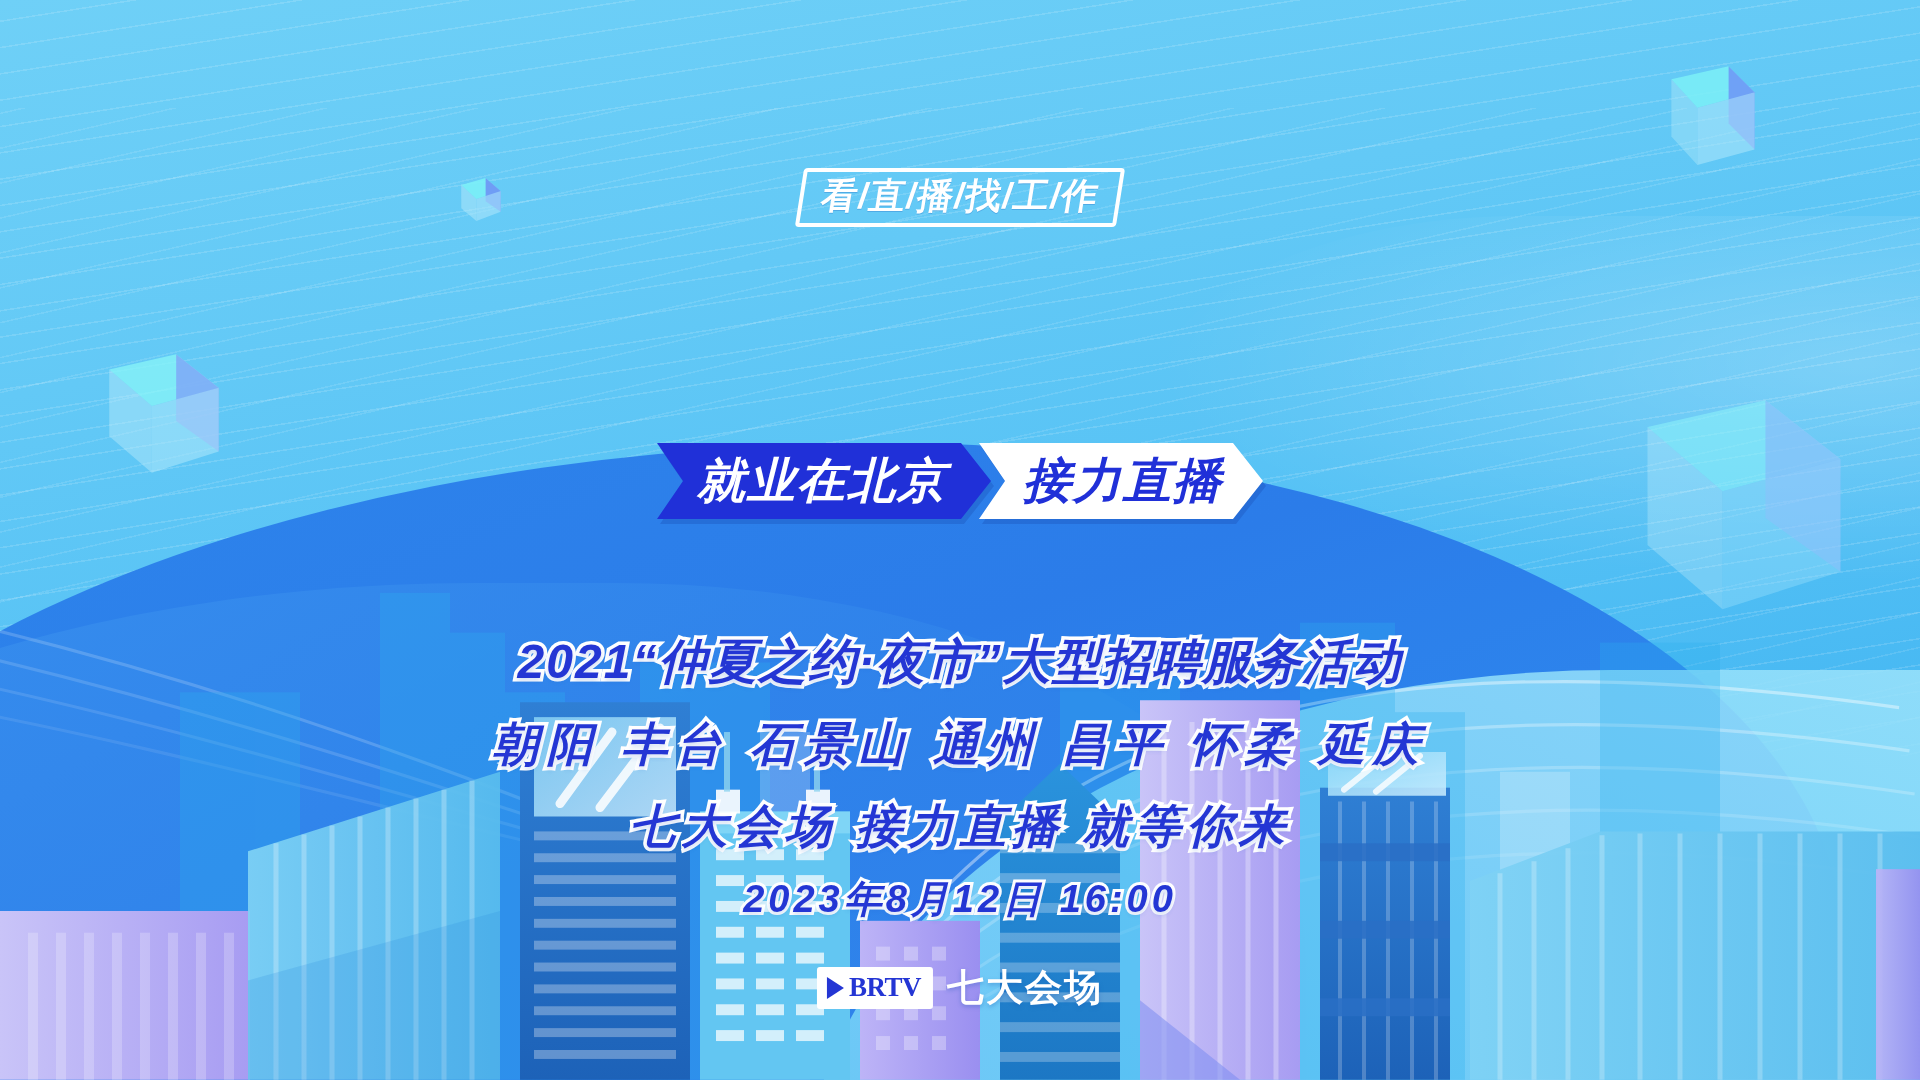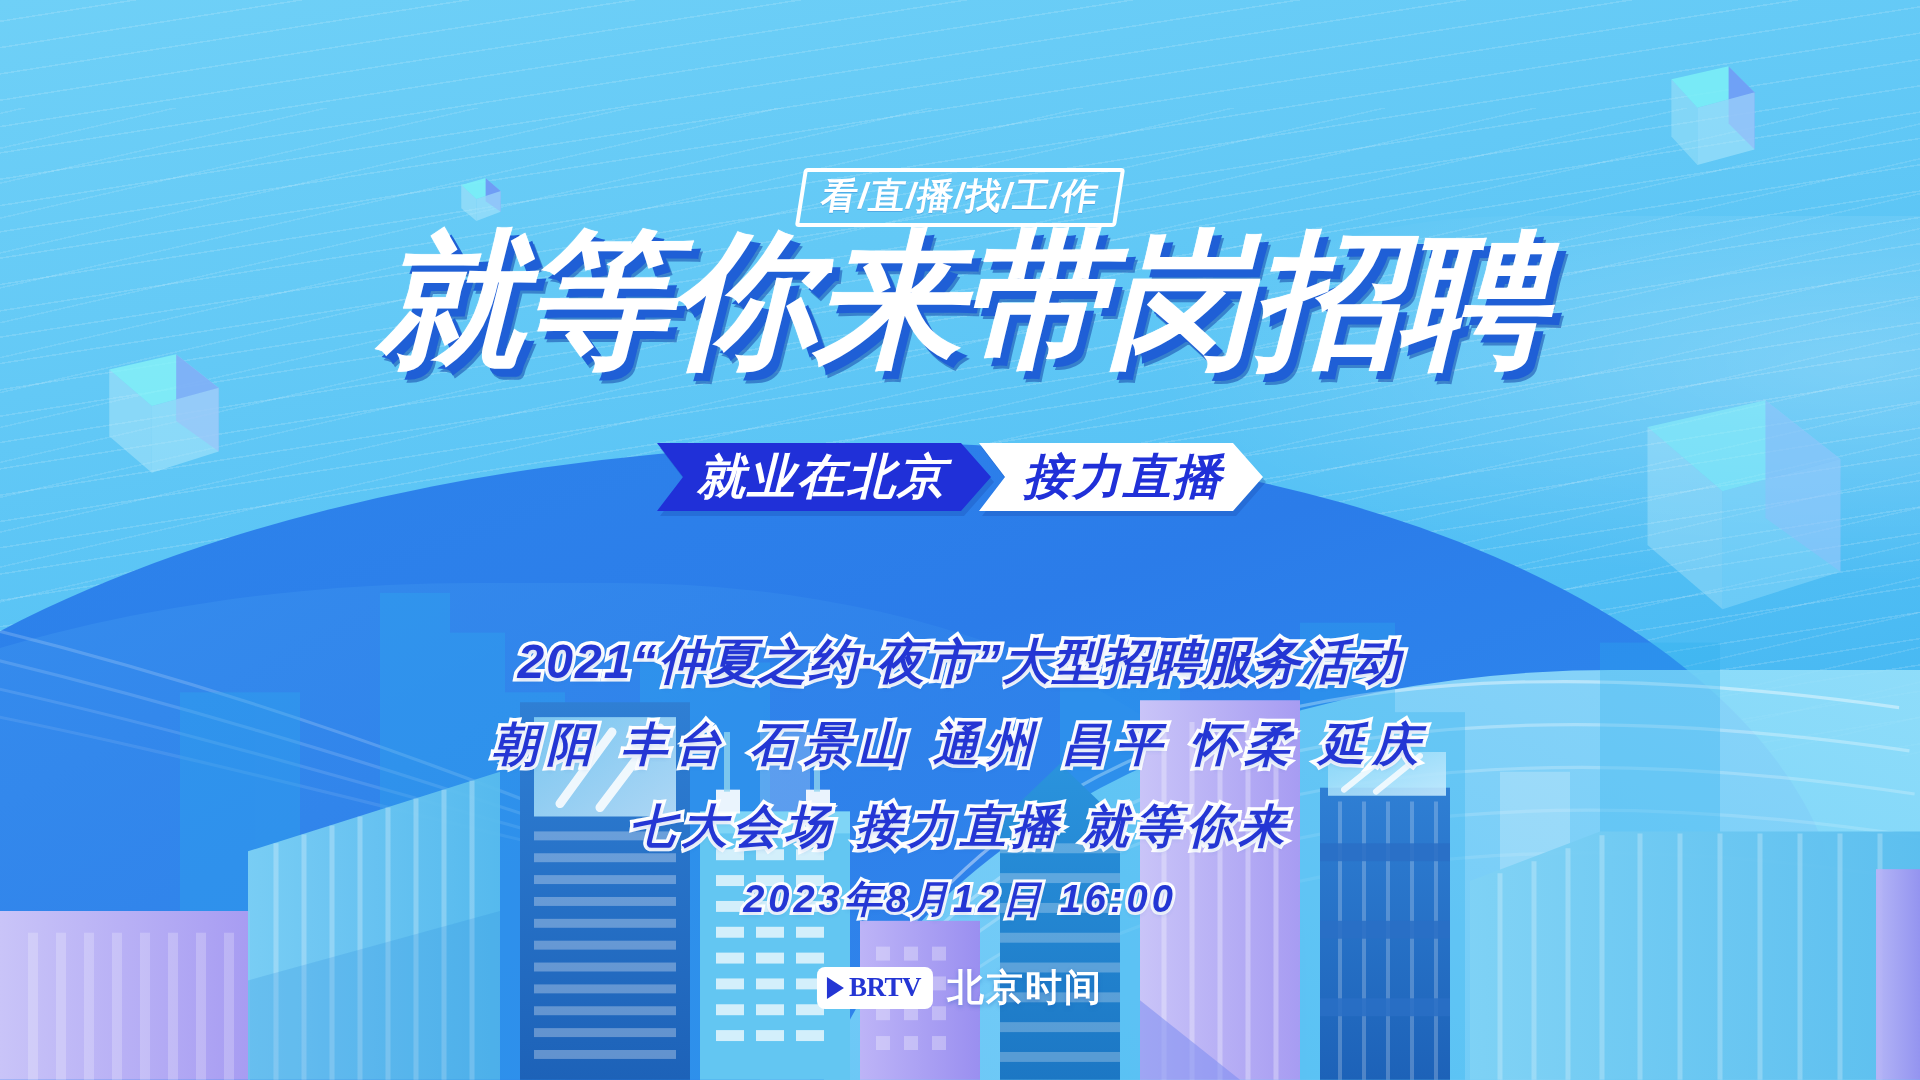--- a/index.html
+++ b/index.html
@@ -67,21 +67,21 @@
     white-space:nowrap;color:#ffffff;font-weight:bold;font-style:italic;
     font-size:148px;line-height:1;letter-spacing:-2px;
     text-shadow:
       7px 8px 0 #1f5fd6,
       9px 11px 0 rgba(22,72,170,.55),
       0 0 1px rgba(255,255,255,.9);
   }
 
   
   .banner{position:absolute;left:50%;top:443px;transform:translateX(-50%);
-    display:flex;align-items:stretch;height:68px;filter:drop-shadow(3px 5px 0 rgba(24,74,175,.30));}
+    display:flex;align-items:stretch;height:76px;filter:drop-shadow(3px 5px 0 rgba(24,74,175,.30));}
   .banner-a,.banner-b{
     display:flex;align-items:center;justify-content:center;
     font-weight:bold;font-style:italic;font-size:48px;letter-spacing:2px;white-space:nowrap;
   }
   .banner-a{
     background:#2030d8;color:#fff;padding:0 44px 0 40px;
     clip-path:polygon(0 0, calc(100% - 30px) 0, 100% 50%, calc(100% - 30px) 100%, 0 100%, 26px 50%);
     margin-right:-12px;
   }
   .banner-b{
@@ -100,21 +100,21 @@
   .l1{top:630px;font-size:48px;}
   .l2{top:714px;font-size:46px;letter-spacing:8px;}
   .l3{top:796px;font-size:46px;letter-spacing:6px;}
   .l4{top:874px;font-size:38px;letter-spacing:4px;-webkit-text-stroke:6px #ffffff;}
 
   
   .logo{position:absolute;left:50%;top:963px;transform:translateX(-50%);
     display:flex;align-items:center;gap:14px;}
   .logo-mark{
     display:flex;align-items:center;gap:5px;
-    background:#ffffff;border-radius:8px;padding:5px 12px 6px 10px;
+    background:#ffffff;border-radius:3px;padding:5px 12px 6px 10px;
   }
   .play-tri{width:0;height:0;border-left:17px solid #2436d4;
     border-top:11px solid transparent;border-bottom:11px solid transparent;}
   .logo-mark b{color:#2436d4;font-size:27px;font-weight:bold;letter-spacing:-.5px;font-family:"Liberation Serif",serif;}
   .logo-text{color:#ffffff;font-size:37px;font-weight:bold;letter-spacing:2px;
     text-shadow:0 2px 4px rgba(25,85,180,.35);}
 </style>
 </head>
 <body>
 
@@ -387,34 +387,33 @@
       <rect x="1876" y="288" width="44" height="212" fill="url(#gP2)" opacity=".9"></rect>
     </svg>
   </div>
 
   <div class="content">
 
     <div class="tag-badge">
       <span>看/直/播/找/工/作</span>
     </div>
 
-    <div class="headline">就等你来带岗招聘</div>
 
     <div class="banner">
       <div class="banner-a">就业在北京</div>
       <div class="banner-b">接力直播</div>
     </div>
 
     <div class="blue-line l1">2021“仲夏之约·夜市”大型招聘服务活动</div>
     <div class="blue-line l2">朝阳 丰台 石景山 通州 昌平 怀柔 延庆</div>
     <div class="blue-line l3">七大会场 接力直播 就等你来</div>
     <div class="blue-line l4">2023年8月12日 16:00</div>
 
     <div class="logo">
       <div class="logo-mark">
         <span class="play-tri"></span>
         <b>BRTV</b>
       </div>
-      <div class="logo-text">北京时间</div>
+      <div class="logo-text">七大会场</div>
     </div>
 
   </div>
 </div>
 
 </body></html>

